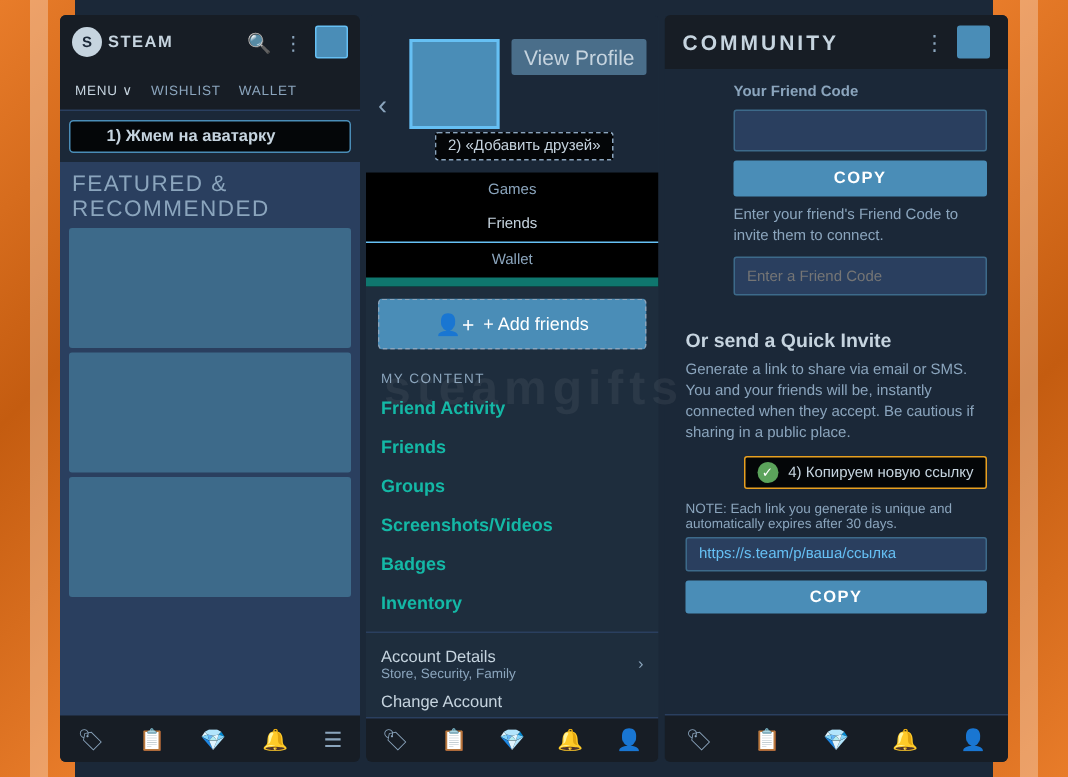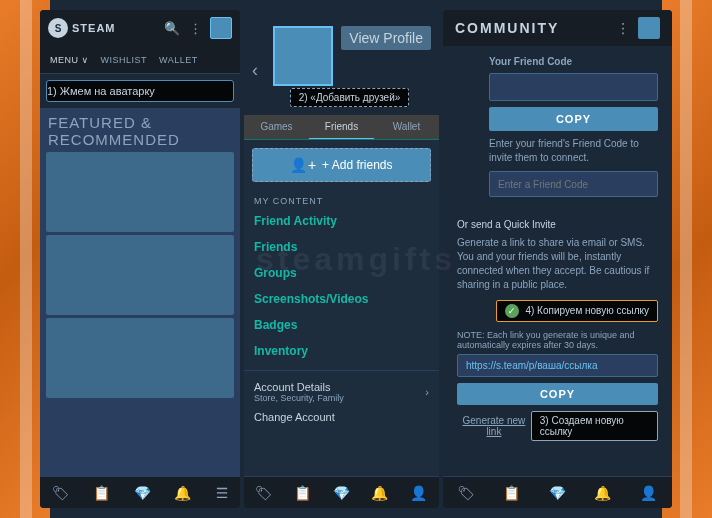--- a/index.html
+++ b/index.html
@@ -149,24 +149,25 @@
 
     .nav-tab.active {
       color: #c6d4df;
     }
 
     .tooltip-box {
       background: rgba(0,0,0,0.85);
       border: 1px solid #4a8db7;
       color: #c6d4df;
       font-size: 11px;
-      padding: 4px 0;
+      padding: 4px 24px;
       margin: 6px;
       border-radius: 3px;
       white-space: nowrap;
+      font-weight: bold;
     }
 
     .left-content {
       flex: 1;
       background: #2a3f5f;
       display: flex;
       flex-direction: column;
     }
 
     .featured-label {
@@ -255,22 +256,23 @@
       font-size: 10px;
       padding: 3px 8px;
       margin: 0 auto;
       border-radius: 2px;
       text-align: center;
       width: fit-content;
     }
 
     .profile-tabs {
       display: flex;
-      background: #404040;
-      border-bottom: 1px solid #0f766e;
+      background: #000000;
+      border-bottom: 6px solid #0f766e;
+      flex-direction: column;
     }
 
     .profile-tab {
       color: #8ba5bd;
       font-size: 10px;
       padding: 6px 10px;
       cursor: pointer;
       flex: 1;
       text-align: center;
     }
@@ -445,22 +447,22 @@
       border-radius: 2px;
       padding: 6px 8px;
       color: #5a7a9a;
       font-size: 10px;
       height: 26px;
       margin-bottom: 10px;
     }
 
     .quick-invite-label {
       color: #c6d4df;
-      font-size: 10px;
-      font-weight: normal;
+      font-size: 13px;
+      font-weight: bold;
       margin-bottom: 6px;
     }
 
     .quick-invite-desc {
       color: #8ba5bd;
       font-size: 10px;
       line-height: 1.4;
       margin-bottom: 8px;
     }
 
@@ -690,24 +692,20 @@
             <span class="check-icon">✓</span>
             <span>4) Копируем новую ссылку</span>
           </div>
         </div>
 
         <div style="font-size:9px; color:#8ba5bd; margin-bottom:4px;">NOTE: Each link you generate is unique and automatically expires after 30 days.</div>
 
         <div class="link-display">https://s.team/p/ваша/ссылка</div>
         <button class="copy-btn-blue">COPY</button>
 
-        <div style="display:flex; align-items:center; margin-bottom:4px;">
-          <button class="generate-link-btn">Generate new link</button>
-          <div class="tooltip-new-link">3) Создаем новую ссылку</div>
-        </div>
       </div>
     </div>
 
     <div class="right-bottom-nav">
       <span class="bottom-nav-icon">🏷</span>
       <span class="bottom-nav-icon">📋</span>
       <span class="bottom-nav-icon">💎</span>
       <span class="bottom-nav-icon">🔔</span>
       <span class="bottom-nav-icon">👤</span>
     </div>

